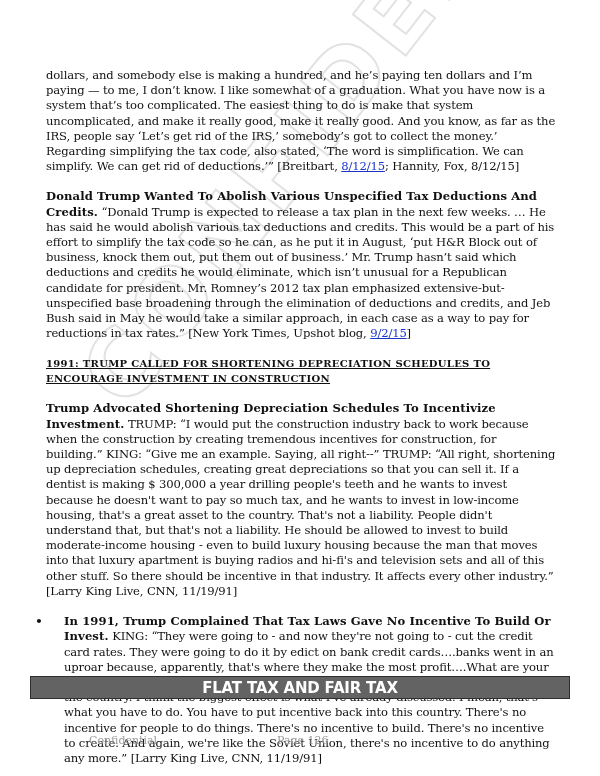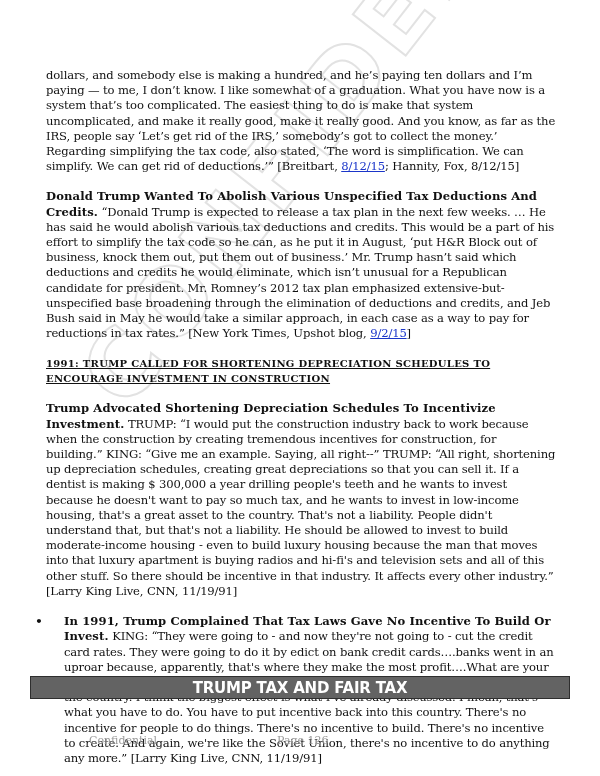--- a/index.html
+++ b/index.html
@@ -81,21 +81,21 @@
     <div class="bullet-item">
       <span class="bullet-dot">•</span>
       <p>
         <span class="bold-lead">In 1991, Trump Complained That Tax Laws Gave No Incentive To Build Or Invest.</span><span> KING: “They were going to - and now they're not going to - cut the credit card rates. They were going to do it by edict on bank credit cards….banks went in an uproar because, apparently, that's where they make the most profit….What are your thoughts on that idea?” TRUMP: “I don't think it's going to have an effect one way on the country.  I think the biggest effect is what I've already discussed.  I mean, that's what you have to do.  You have to put incentive back into this country.  There's no incentive for people to do things.  There's no incentive to build.  There's no incentive to create.  And again, we're like the Soviet Union, there's no incentive to do anything any more.” [Larry King Live, CNN, 11/19/91]</span>
       </p>
     </div>
 
   </div>
 
   <div class="banner">
-    <span class="banner-text">TRUMP TAX AND FAIR TAX</span>
+    <span class="banner-text">FLAT TAX AND FAIR TAX</span>
   </div>
 
   <div class="footer">
     <span class="footer-left">Confidential</span>
     <span class="footer-center">Page 126</span>
   </div>
 
 </div>
 
 </body></html>

